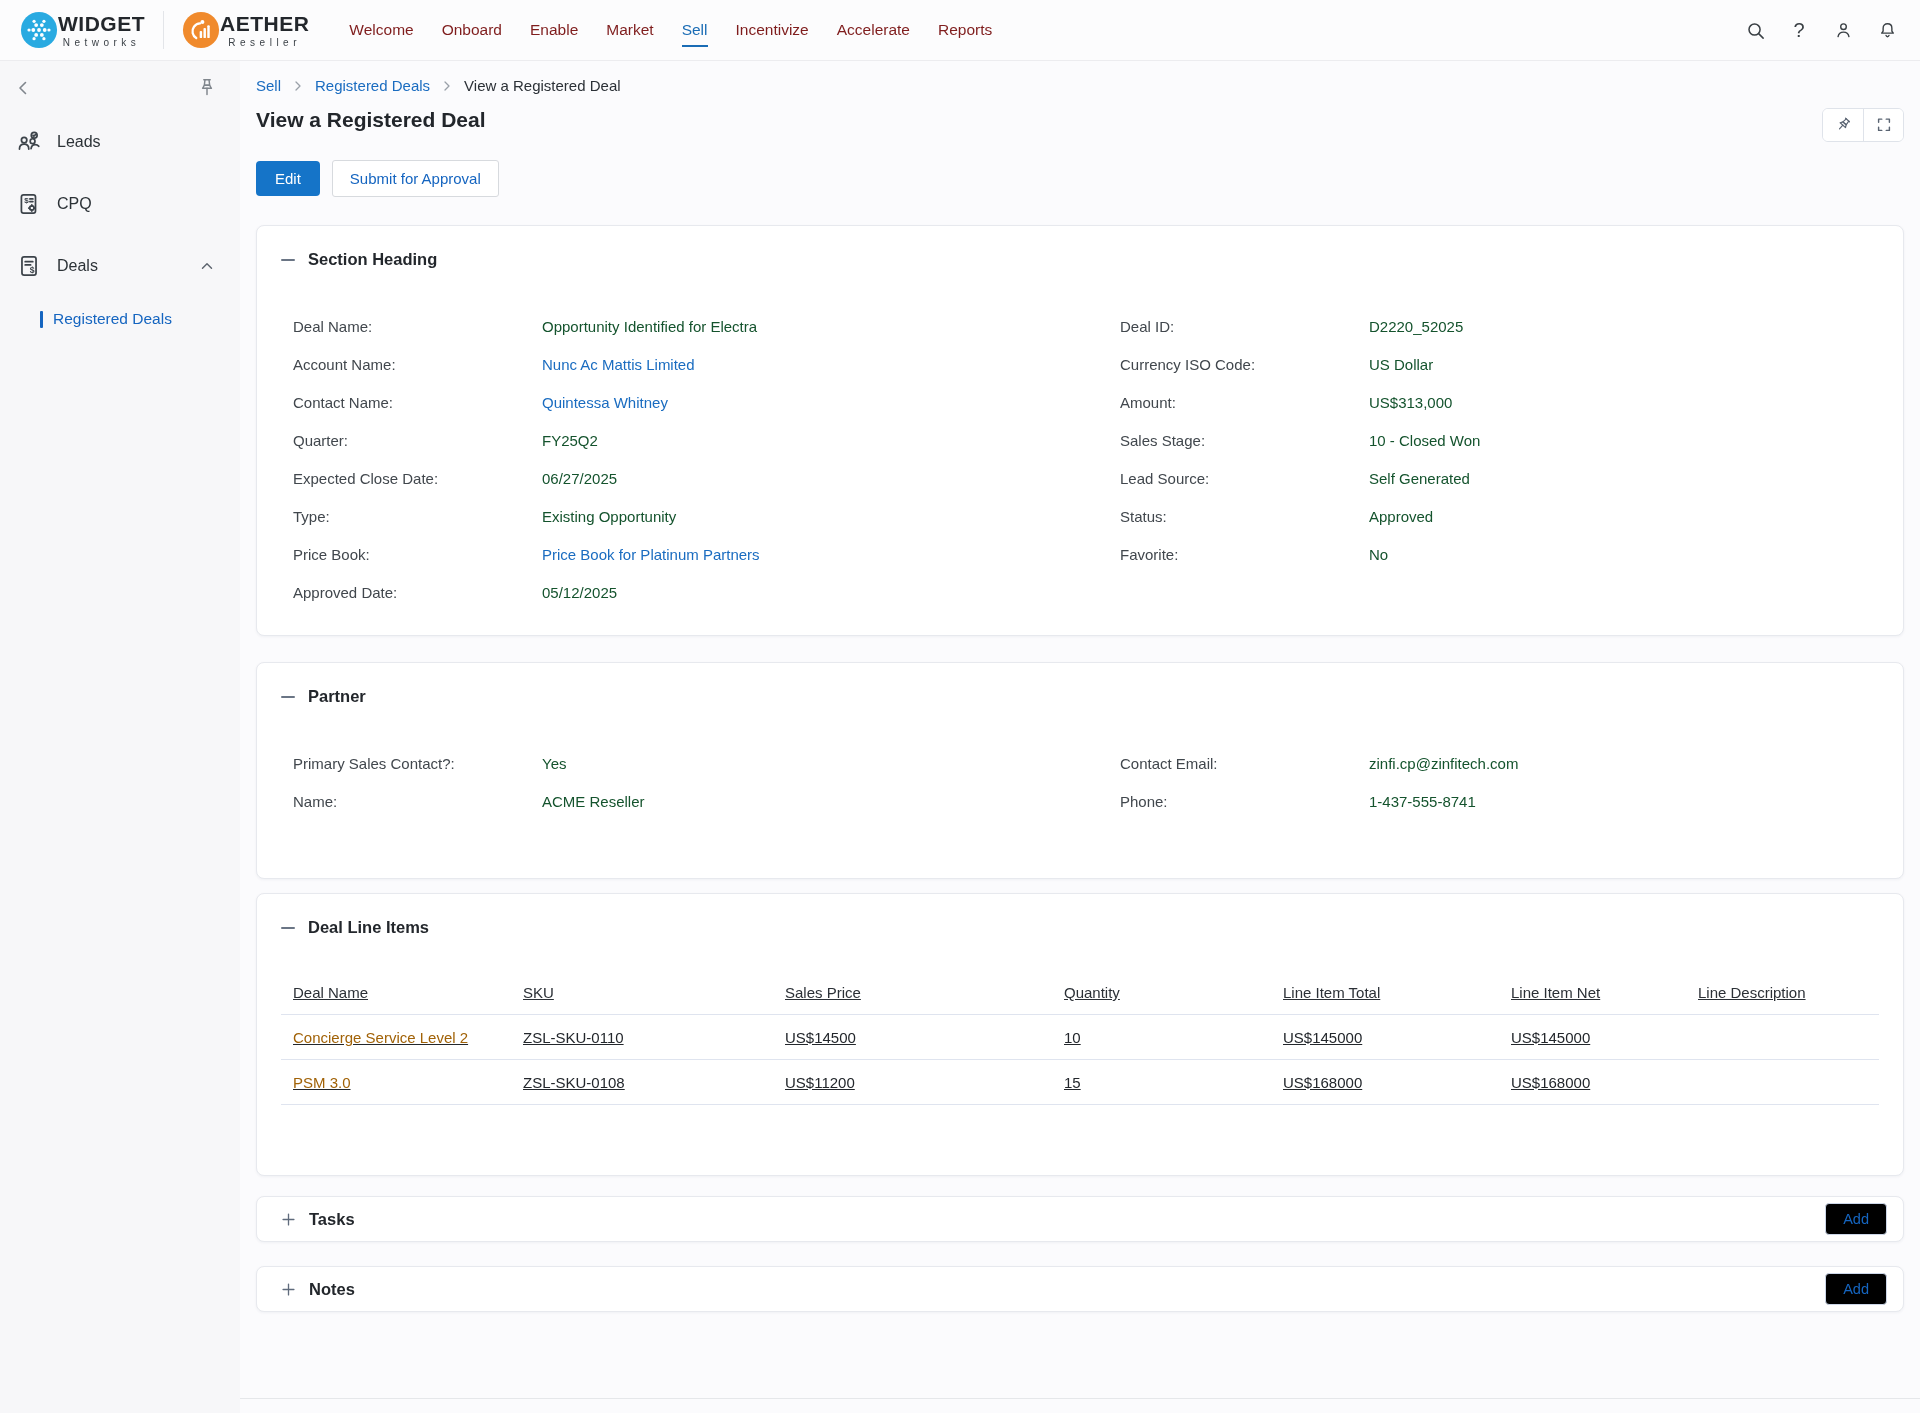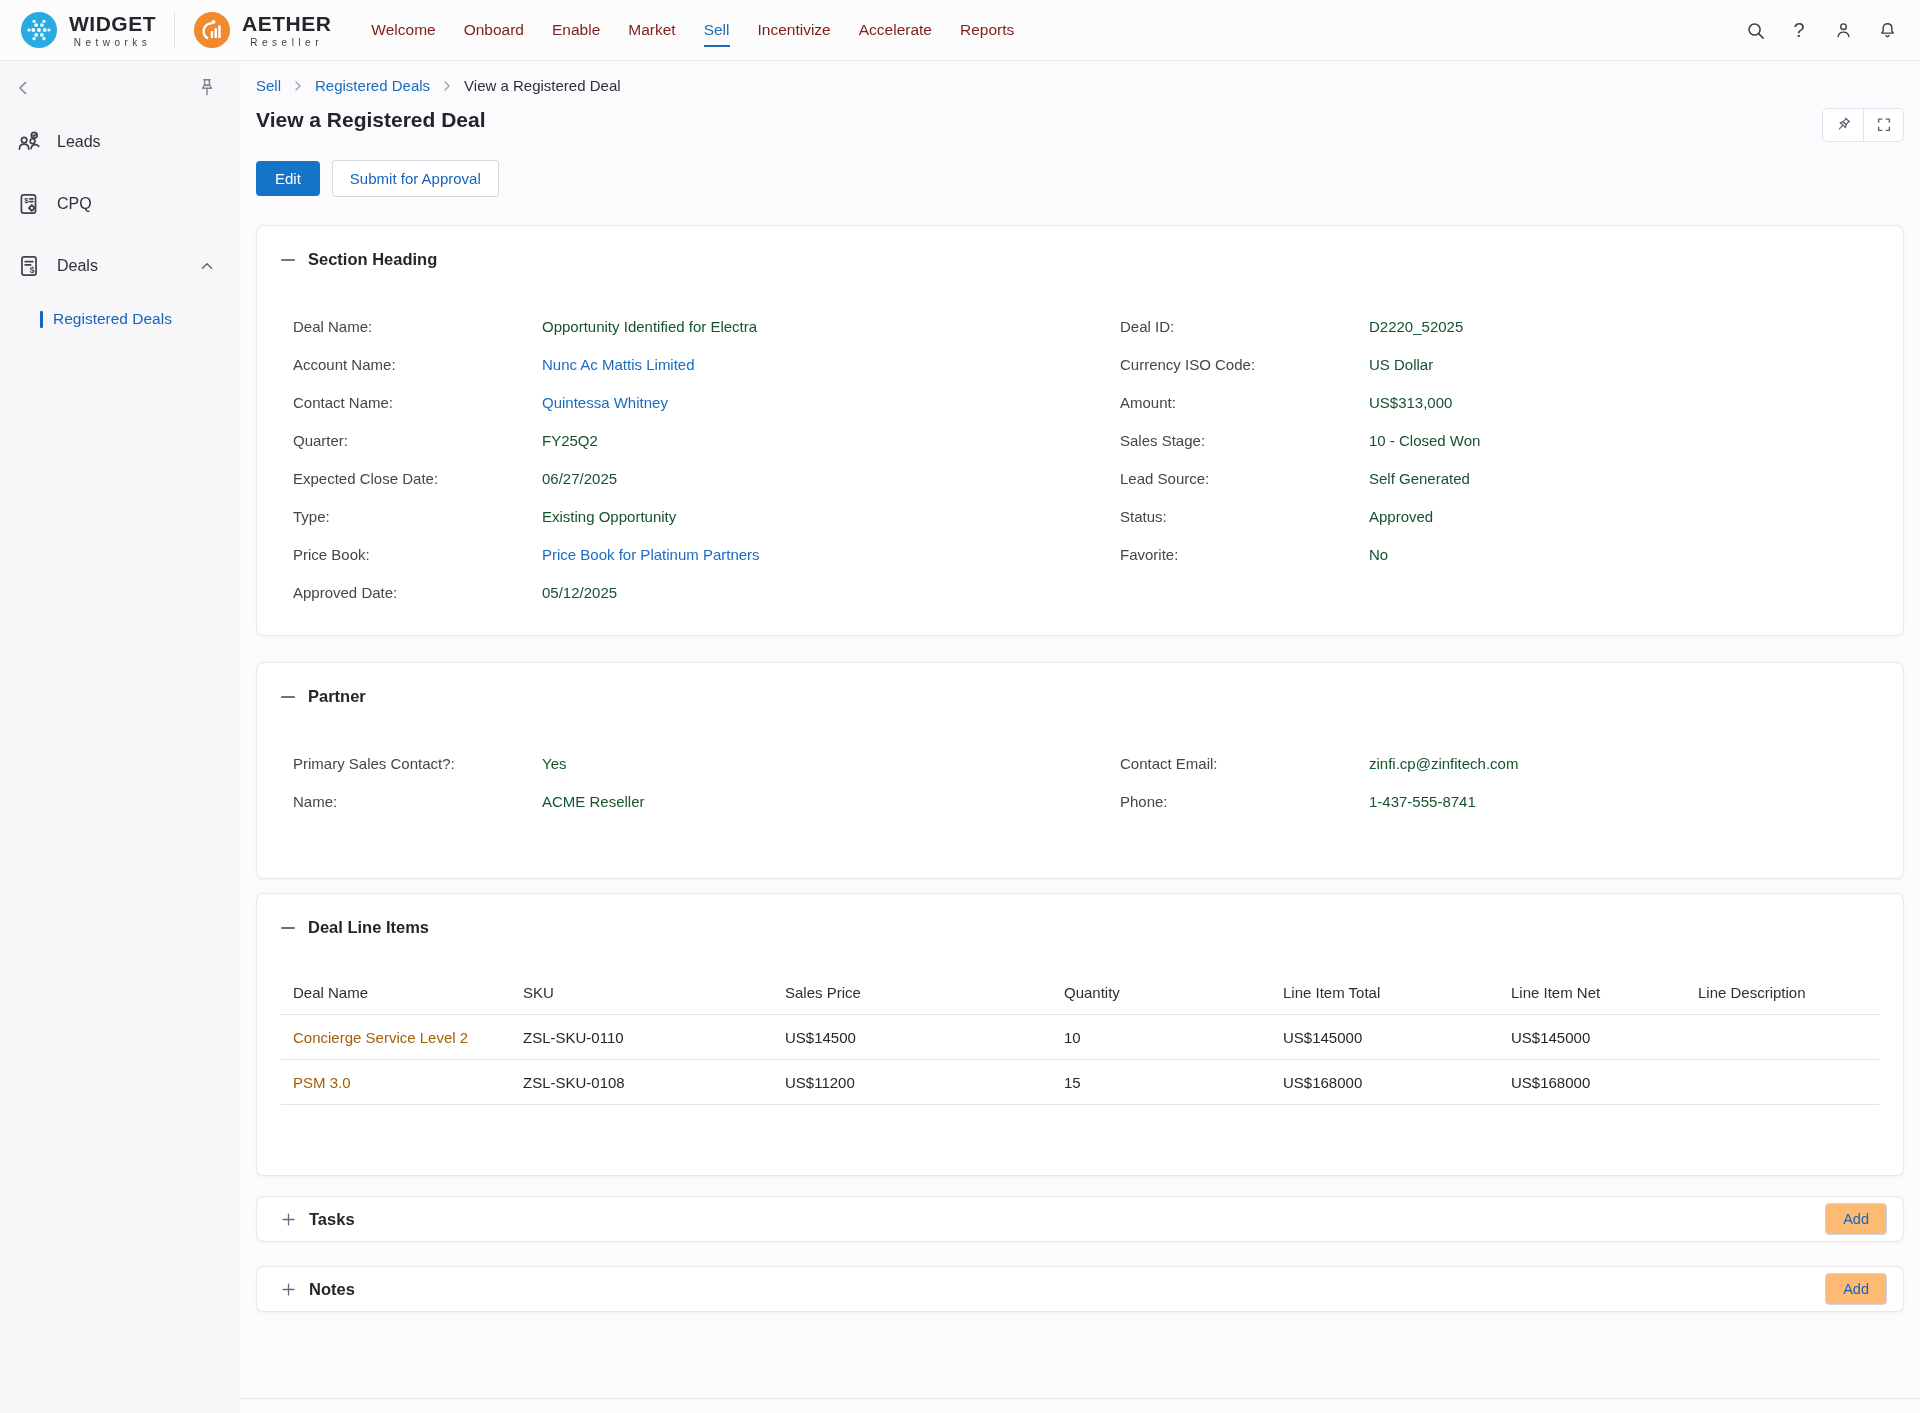--- a/index.html
+++ b/index.html
@@ -7,21 +7,21 @@
   body {
     font-family:"Liberation Sans", sans-serif;
     color:#23272c; background:#ffffff; overflow:hidden;
   }
   .app { display:flex; flex-direction:column; height:100%; }
 
   
   .header { flex:0 0 60px; background:#fcfcfd; border-bottom:1px solid #ececef;
     display:flex; align-items:center; padding:0 22px 0 20px; }
   .logo-group { display:flex; align-items:center; gap:18px; }
-  .logo { display:flex; align-items:center; gap:11px; }
+  .logo { display:flex; align-items:center; }
   .logo-txt { display:flex; flex-direction:column; }
   .logo-name { font-size:21px; font-weight:bold; letter-spacing:.5px; color:#23272c; line-height:1; }
   .logo-sub { font-size:10px; letter-spacing:4.5px; color:#3c4248; line-height:1; margin-top:4px;text-align:center; }
   .logo-divider { width:1px; height:38px; background:#e3e5e9; }
   .nav { display:flex; align-items:center; margin-left:26px; height:60px; }
   .nav-item { padding:0 14px; font-size:15.5px; color:#7f1d1d; height:100%;
     display:flex; align-items:center; cursor:pointer; position:relative; }
   .nav-item.active { color:#1a6cb5; }
   .nav-item.active::after { content:""; position:absolute; left:14px; right:14px; bottom:13px;
     height:2px; background:#1a6cb5; }
@@ -82,32 +82,32 @@
   .fields-grid { display:grid; grid-template-columns:827px 1fr; margin-top:38px; }
   .frow { display:flex; align-items:center; min-height:38px; padding-left:12px; }
   .flabel { flex:0 0 249px; color:#41474d; font-size:15px; }
   .fvalue { color:#14532d; font-size:15px; }
   .fvalue.link { color:#1a6cc0; cursor:pointer; }
   .card.partner { padding-bottom:58px; }
 
   .table-card { margin-top:14px; padding-bottom:70px; }
   .li-table { margin-top:34px; }
   .trow { display:grid; grid-template-columns:230px 262px 279px 219px 228px 187px 1fr;
-    align-items:center; padding-left:12px; }
+    align-items:center; padding-left:12px;text-decoration:underline; }
   .trow.head { height:44px; border-bottom:1px solid #dfe4ef; font-size:15px; color:#2b3036; }
   .trow.body { height:45px; border-bottom:1px solid #dfe4ef; font-size:15px; color:#23272c; }
   .cell-link { color:#a16207; cursor:pointer; }
 
   .slim-card { margin-top:20px; padding:0 16px 0 24px; height:46px;
     display:flex; align-items:center; justify-content:space-between; }
   .slim-card.notes { margin-top:24px; }
   .slim-left { display:flex; align-items:center; gap:13px; cursor:pointer; }
   .plus-icon { width:15px; height:15px; color:#5f6b7c; }
   .plus-icon svg { width:15px; height:15px; display:block; }
-  .btn-add { background:#fdba74; border:1px solid #ccd6e8; color:#1565c0; font-size:14.5px;
+  .btn-add { background:#000000; border:1px solid #ccd6e8; color:#1565c0; font-size:14.5px;
     padding:7px 17px; border-radius:4px; cursor:pointer; font-family:inherit; }
 
   .footer-line { height:1px; background:#e5e7ea; margin:86px -16px 0 -16px; }
 
   svg.stroke { fill:none; stroke:currentColor; stroke-width:1.6; stroke-linecap:round; stroke-linejoin:round; }
 </style>
 </head>
 <body>
 
 <div class="app">

